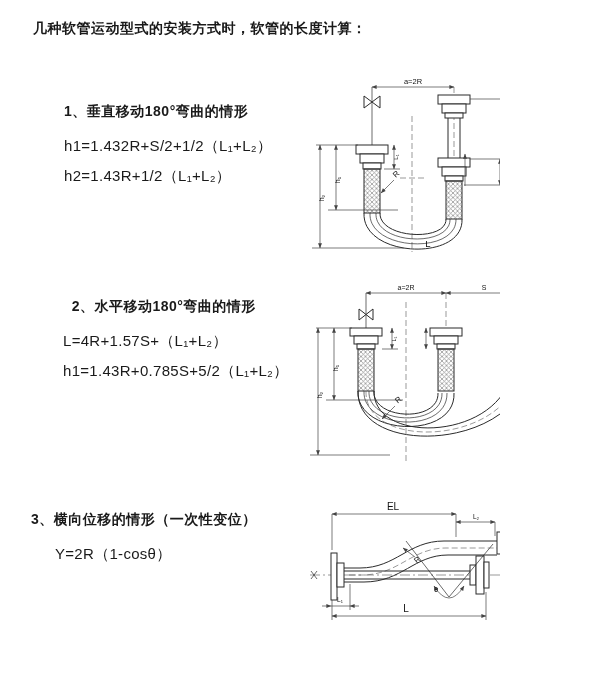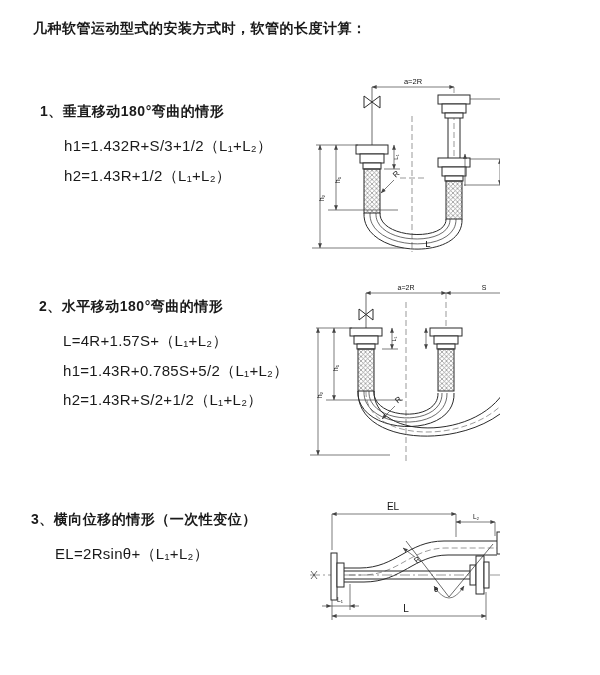--- a/index.html
+++ b/index.html
@@ -1,53 +1,52 @@
 <!DOCTYPE html>
 <html><head>
 <meta charset="utf-8">
 <style>
   html,body{margin:0;padding:0;background:#fff;}
   .page{position:relative;width:500px;height:675px;background:#ffffff;overflow:hidden;
         font-family:"Liberation Sans","DejaVu Sans",sans-serif;color:#1a1a1a;}
   .doc-title{position:absolute;left:33px;top:20px;font-size:14px;font-weight:600;letter-spacing:.5px;}
   .section{position:absolute;}
-  .sec-heading{font-size:14px;font-weight:600;letter-spacing:.5px;margin-bottom:10px;}
+  .sec-heading{font-size:14px;font-weight:600;letter-spacing:.5px;margin-bottom:10px;text-align:center;}
   .formula{font-size:15px;line-height:29.5px;padding-left:24px;letter-spacing:.3px;white-space:nowrap;}
   svg.diagram{position:absolute;}
   svg text{fill:#111;font-family:"Liberation Sans","DejaVu Sans",sans-serif;}
   .main{stroke:#2b2b2b;stroke-width:1;fill:none;}
   .thin{stroke:#2b2b2b;stroke-width:.7;fill:none;}
   .dim{stroke:#444;stroke-width:.7;fill:none;}
   .dsh{stroke:#555;stroke-width:.6;stroke-dasharray:6 3;fill:none;}
   .cl{stroke:#555;stroke-width:.6;stroke-dasharray:10 3 2 3;fill:none;}
   .flg{fill:#fff;stroke:#2b2b2b;stroke-width:1;}
 </style>
 </head>
 <body>
 
 <div class="page">
 
   <div class="doc-title">几种软管运动型式的安装方式时，软管的长度计算：</div>
 
   <div class="section" style="left:40px;top:103px">
     <div class="sec-heading">1、垂直移动180°弯曲的情形</div>
-    <div class="formula">h1=1.432R+S/3+1/2（L₁+L₂）</div>
+    <div class="formula">h1=1.432R+S/2+1/2（L₁+L₂）</div>
     <div class="formula">h2=1.43R+1/2（L₁+L₂）</div>
   </div>
 
   <div class="section" style="left:39px;top:298px">
     <div class="sec-heading">2、水平移动180°弯曲的情形</div>
     <div class="formula">L=4R+1.57S+（L₁+L₂）</div>
     <div class="formula">h1=1.43R+0.785S+5/2（L₁+L₂）</div>
-    <div class="formula">h2=1.43R+S/2+1/2（L₁+L₂）</div>
   </div>
 
   <div class="section" style="left:31px;top:511px">
     <div class="sec-heading">3、横向位移的情形（一次性变位）</div>
-    <div class="formula">EL=2Rsinθ+（L₁+L₂）</div>
+    <div class="formula">Y=2R（1-cosθ）</div>
   </div>
 
   <svg class="diagram" style="left:300px;top:58px" width="285" height="200" viewBox="0 0 285 200">
     <defs>
       <marker id="ar1" viewBox="0 0 10 10" refX="9.5" refY="5" markerWidth="9" markerHeight="7" orient="auto-start-reverse">
         <path d="M0,1L10,5L0,9z" fill="#444"></path>
       </marker>
       <pattern id="ht1" width="4.5" height="4.5" patternUnits="userSpaceOnUse">
         <path d="M0,0L4.5,4.5M4.5,0L0,4.5" stroke="#8a8a8a" stroke-width="0.7"></path>
       </pattern>

